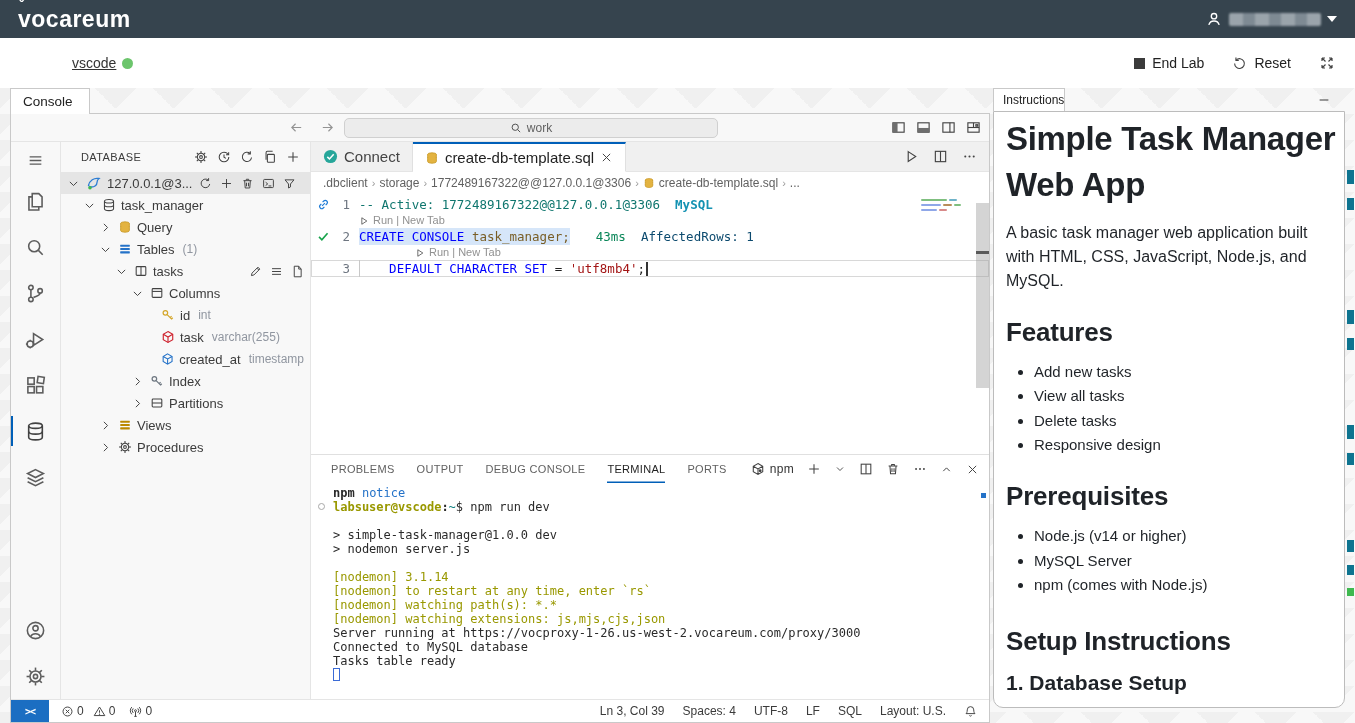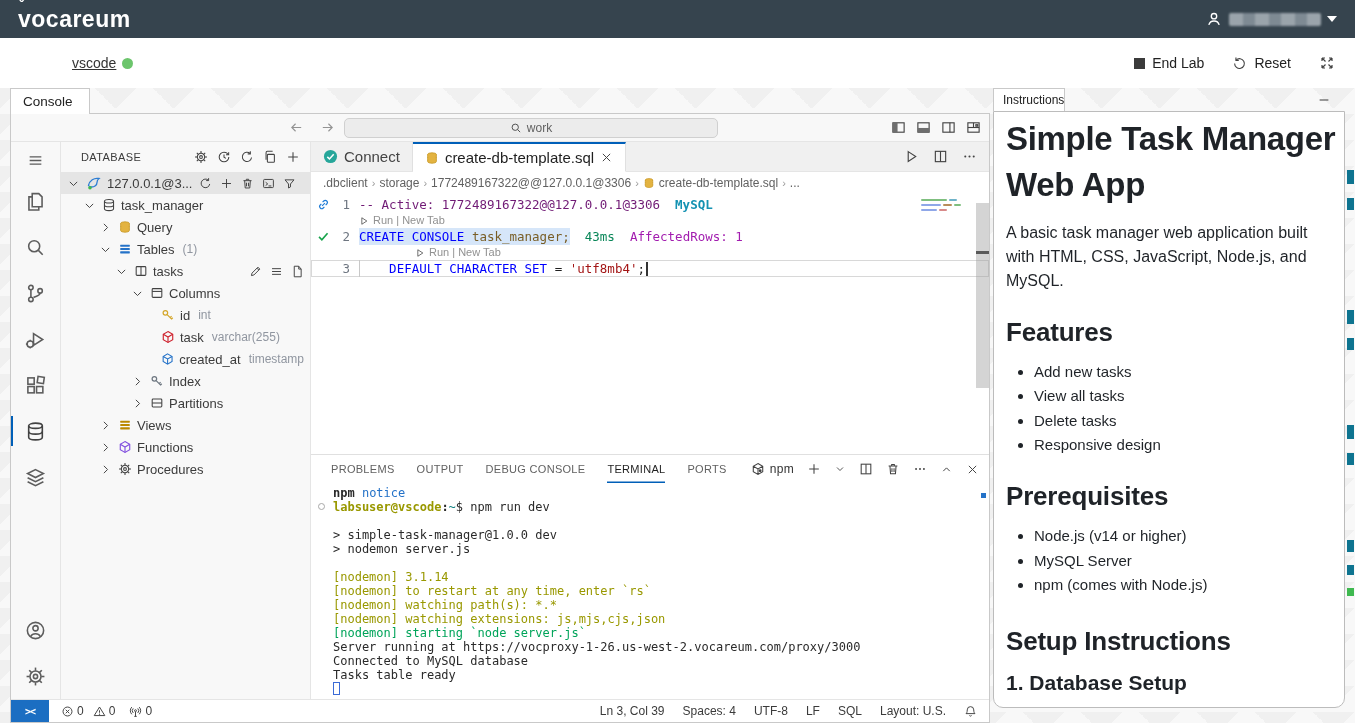--- a/index.html
+++ b/index.html
@@ -80,26 +80,26 @@
   .crumbs { height:21px; display:flex; align-items:center; gap:4px; padding-left:12px; font-size:12px; color:#616161; background:#fff; }
   .crumbs .sep { color:#9b9b9b; font-size:11px; }
 
   .codearea { flex:1; position:relative; background:#fff; font-family:"DejaVu Sans Mono", monospace;
     font-size:12.5px; overflow:hidden; padding-top:3px; }
   .codeline { display:flex; height:17px; line-height:17px; align-items:center; }
   .lens { display:flex; height:15px; line-height:15px; align-items:center; font-family:"Liberation Sans",sans-serif;
     font-size:11px; color:#919191; }
   .gut { width:48px; flex-shrink:0; display:flex; align-items:center; justify-content:flex-end; gap:6px; padding-right:9px; }
   .lnum { color:#6e7681; width:14px; text-align:right; }
-  .tok-comment { color:#701a75; }
+  .tok-comment { color:#0f766e; }
   .tok-dialect { color:#1492b2; font-weight:bold; }
   .tok-kw { color:#0000ff; }
   .tok-ident { color:#795e26; }
-  .tok-time { color:#098658; }
-  .tok-result { color:#a21caf; }
+  .tok-time { color:#098658;margin-left:11px; }
+  .tok-result { color:#0c4a6e; }
   .tok-str { color:#a31515; }
   .tok-plain { color:#1f1f1f; }
   .hl { background:#d6e6f9; }
   .current-line { box-shadow:inset 0 0 0 1px #d8d8d8; }
   .indent-guide { border-left:1px solid #c8c8c8; align-self:stretch; margin-right:-1px; }
   .cursorbar { width:1.5px; height:14px; background:#333; margin-left:1px; }
   .minimap { position:absolute; right:16px; top:6px; width:52px; }
   .mm-row { display:flex; gap:2px; margin-bottom:3px; }
   .mm-seg { height:2px; border-radius:1px; }
   .ed-scroll { position:absolute; right:0; top:10px; width:13px; height:185px; background:rgba(160,160,160,.45); }
@@ -702,31 +702,20 @@
             <svg width="13" height="13" viewBox="0 0 16 16">
               <use href="#i-chevr"></use>
             </svg>
           </span>
         <svg width="14" height="14" viewBox="0 0 16 16" fill="#bb8800">
             <use href="#i-bars"></use>
           </svg>
         <span class="lbl">Views</span>
       </div>
 
-      <div class="row" style="padding-left:36px">
-        <span class="chev">
-            <svg width="13" height="13" viewBox="0 0 16 16">
-              <use href="#i-chevr"></use>
-            </svg>
-          </span>
-        <svg width="14" height="14" viewBox="0 0 16 16" stroke="#8250df">
-            <use href="#i-cube"></use>
-          </svg>
-        <span class="lbl">Functions</span>
-      </div>
 
       <div class="row" style="padding-left:36px">
         <span class="chev">
             <svg width="13" height="13" viewBox="0 0 16 16">
               <use href="#i-chevr"></use>
             </svg>
           </span>
         <svg width="14" height="14" viewBox="0 0 16 16">
             <use href="#i-gear"></use>
           </svg>
@@ -896,21 +885,20 @@
           <div class="tline"><span class="t-bold">npm </span><span class="t-blue">notice</span></div>
           <div class="tline"><span class="cmd-circle"></span><span class="t-olive t-bold">labsuser@vscode</span><span class="t-bold">:</span><span class="t-teal">~</span><span>$ npm run dev</span></div>
           <div class="tline"></div>
           <div class="tline"><span>&gt; simple-task-manager@1.0.0 dev</span></div>
           <div class="tline"><span>&gt; nodemon server.js</span></div>
           <div class="tline"></div>
           <div class="tline t-olive">[nodemon] 3.1.14</div>
           <div class="tline t-olive">[nodemon] to restart at any time, enter `rs`</div>
           <div class="tline t-olive">[nodemon] watching path(s): *.*</div>
           <div class="tline t-olive">[nodemon] watching extensions: js,mjs,cjs,json</div>
-          <div class="tline t-green">[nodemon] starting `node server.js`</div>
           <div class="tline">Server running at https://vocproxy-1-26.us-west-2.vocareum.com/proxy/3000</div>
           <div class="tline">Connected to MySQL database</div>
           <div class="tline">Tasks table ready</div>
           <div class="tline"><span class="termcursor"></span></div>
           <div class="term-scrollmark"></div>
         </div>
       </div>
     </div>
   </div>
 

